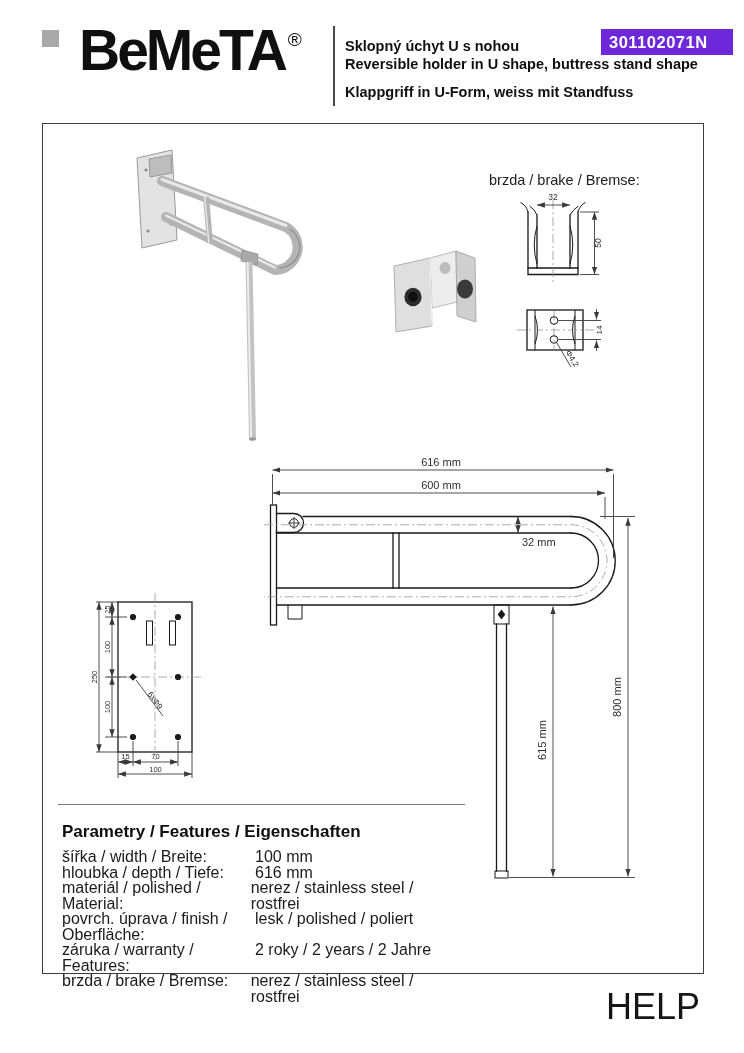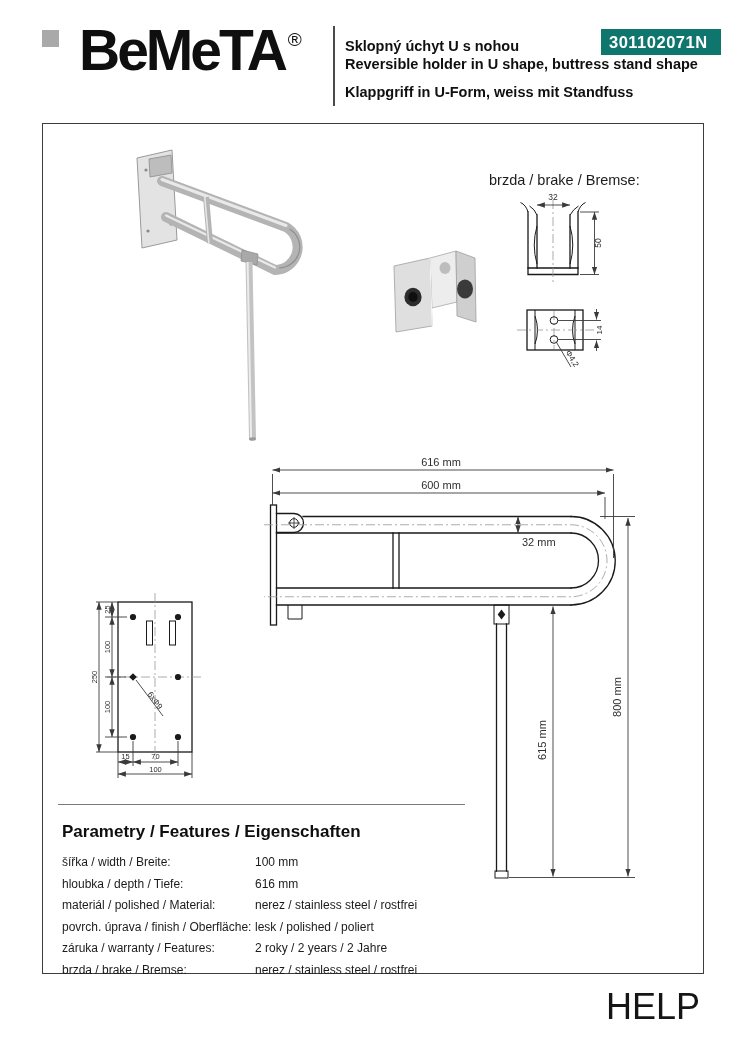--- a/index.html
+++ b/index.html
@@ -6,31 +6,31 @@
   .page{position:relative;width:744px;height:1053px;background:#fff;overflow:hidden;
         font-family:"Liberation Sans",sans-serif;color:#111;}
   .abs{position:absolute;}
   
   .logo-square{left:42px;top:30px;width:17px;height:17px;background:#a9a9a9;}
   .logo{left:59px;top:22px;font-size:57px;font-weight:600;letter-spacing:-3px;color:#0f0f0f;line-height:1;margin-left:20px;}
   .logo sup{font-size:19px;font-weight:400;letter-spacing:0;position:relative;top:-4px;left:3px;}
   .divider{left:333px;top:26px;width:2px;height:80px;background:#4a4a4a;}
   .title{left:345px;width:250px;font-size:14.5px;font-weight:700;color:#101010;white-space:nowrap;}
   .t1{top:28px;margin-top:10px;} .t2{top:56px;} .t3{top:84px;}
-  .codebox{left:601px;top:29px;width:120px;height:26px;background:#0f766e;color:#fff;
+  .codebox{left:601px;top:29px;width:132px;height:26px;background:#6d28d9;color:#fff;
            font-size:16.5px;font-weight:700;line-height:26px;padding-left:8px;letter-spacing:.5px;box-sizing:border-box;}
   
   .frame{left:42px;top:123px;width:662px;height:851px;border:1.5px solid #3d3d3d;box-sizing:border-box;}
   
   .brake-label{left:489px;top:172px;font-size:14.5px;color:#1c1c1c;}
   
   .rule{left:58px;top:804px;width:407px;height:1px;background:#7a7a7a;}
   .param-head{left:62px;top:822px;font-size:17px;font-weight:700;color:#0e0e0e;}
   .param-table{left:62px;top:849px;width:400px;}
-  .prow{display:flex;font-size:12px;line-height:15.5px;color:#1b1b1b;margin-top:6px;}
+  .prow{display:flex;font-size:16px;line-height:15.5px;color:#1b1b1b;}
   .plabel{width:193px;}
   .help{left:606px;top:986px;font-size:36px;font-weight:400;letter-spacing:0;color:#151515;}
   svg text{font-family:"Liberation Sans",sans-serif;fill:#2e2e2e;}
   .obj{stroke:#1a1a1a;stroke-width:1.3;fill:none;stroke-linecap:square;}
   .objthin{stroke:#1a1a1a;stroke-width:1;fill:none;}
   .dim{stroke:#3a3a3a;stroke-width:.9;fill:none;}
   .cl{stroke:#989898;stroke-width:.8;fill:none;stroke-dasharray:9 3 2 3;}
 </style>
 </head>
 <body>

